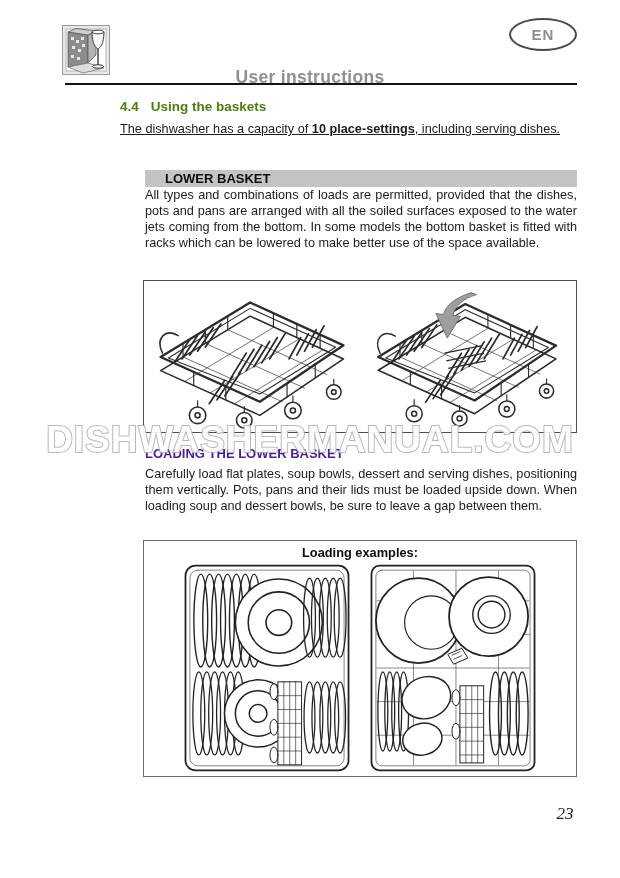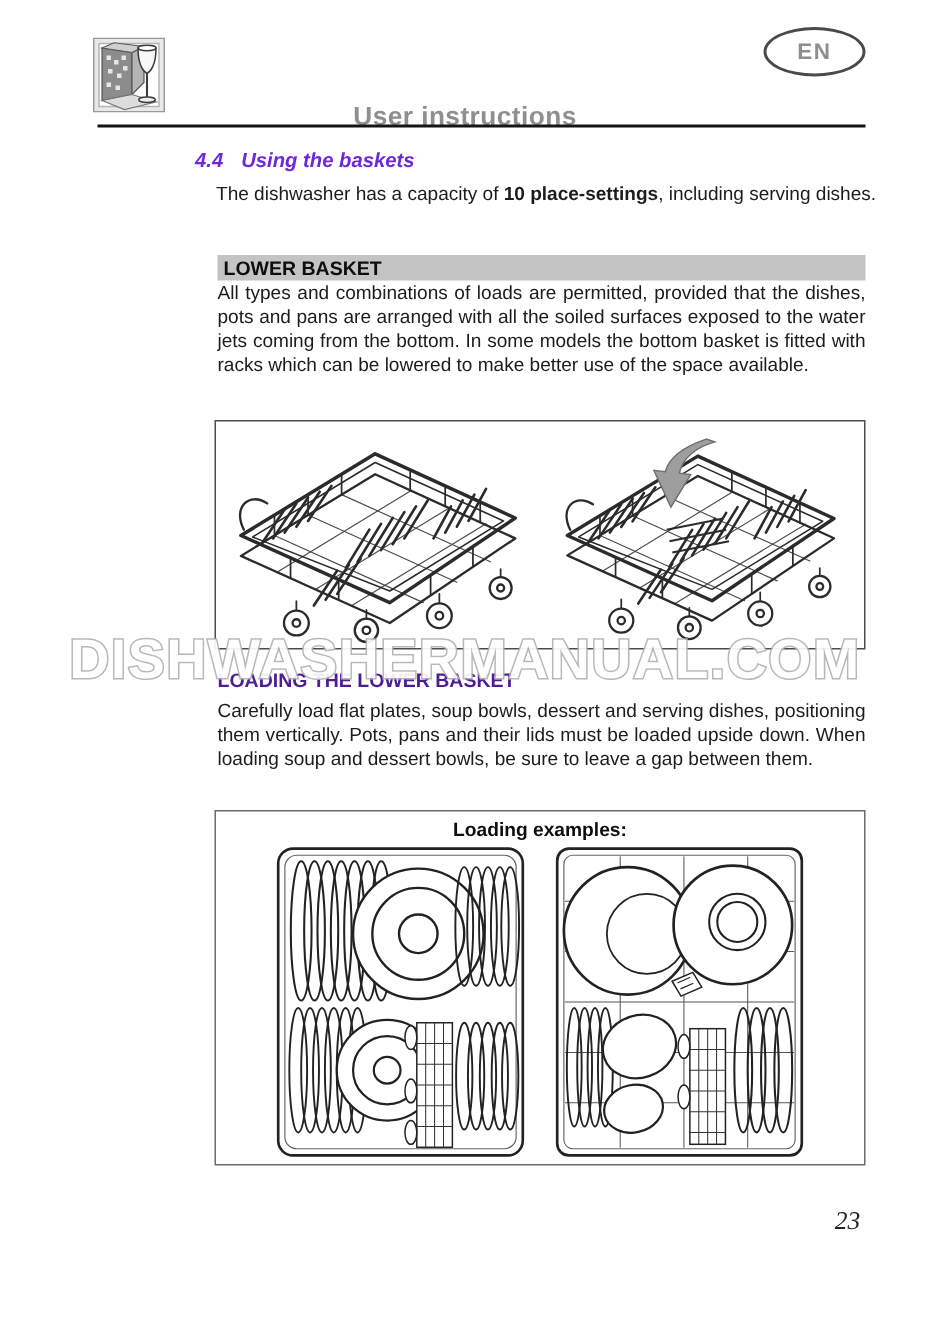--- a/index.html
+++ b/index.html
@@ -20,32 +20,32 @@
   }
   .lang-badge{
     position:absolute;left:509px;top:18px;width:64px;height:29px;
     border:2px solid #4a4a4a;border-radius:50%;
     display:flex;align-items:center;justify-content:center;
     font-weight:bold;font-size:15px;color:#8e8e8e;letter-spacing:1px;
   }
   .hdr-rule{position:absolute;left:65px;top:83px;width:512px;border-top:2px solid #151515;}
   
   .sec-head{
-    position:absolute;left:130px;top:99px;
-    font-weight:bold;font-style:italic;font-size:13.5px;color:#6d28d9;
+    position:absolute;left:120px;top:99px;
+    font-weight:bold;font-size:13.5px;color:#4d7c0f;
   }
   .sec-head .num{margin-right:12px;}
   .para{
     font-size:12.7px;line-height:16px;text-align:justify;color:#1c1c1c;
   }
-  .intro{position:absolute;left:144px;top:121px;width:443px;}
+  .intro{position:absolute;left:120px;top:121px;width:443px;text-decoration:underline;}
   .bar-heading{
     position:absolute;left:145px;top:170px;width:432px;height:17px;
     background:#c4c4c4;color:#0d0d0d;font-weight:bold;font-size:13px;
-    line-height:17px;padding-left:4px;box-sizing:border-box;
+    line-height:17px;padding-left:20px;box-sizing:border-box;
   }
   .lb-text{position:absolute;left:145px;top:187px;width:432px;}
   .lb-text p{margin:0;}
   
   .figure1{
     position:absolute;left:143px;top:280px;width:434px;height:153px;
     border:1px solid #4c4c4c;box-sizing:border-box;
     display:flex;align-items:center;justify-content:space-between;
     padding:1px 3px;background:#fff;
   }

